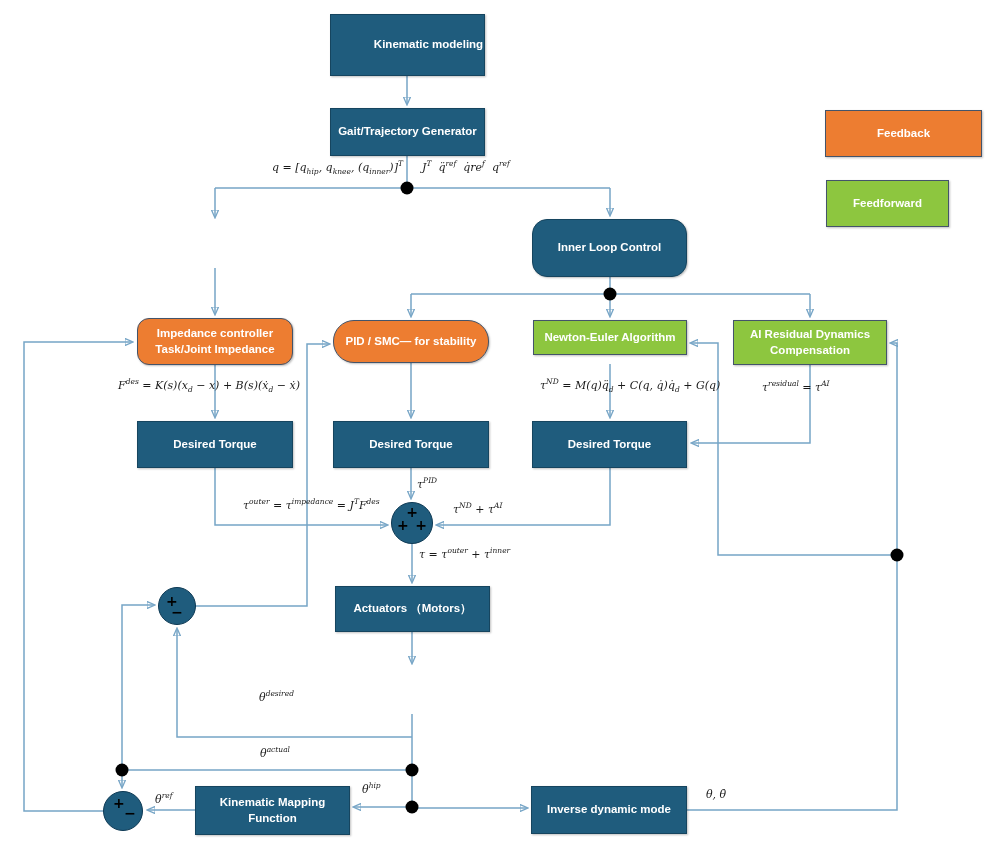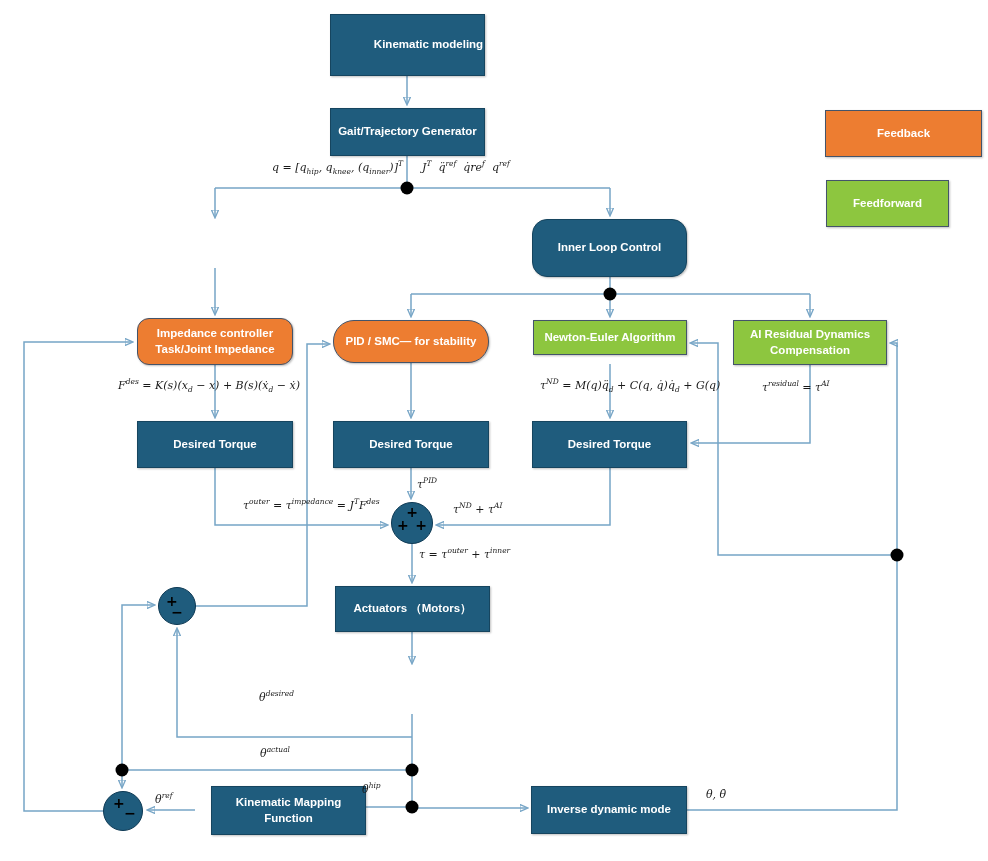--- a/index.html
+++ b/index.html
@@ -84,21 +84,21 @@
   <div class="node orange" style="left:137px;top:318px;width:156px;height:47px;border-radius:12px;">Impedance controller
 Task/Joint Impedance</div>
   <div class="node orange" style="left:333px;top:320px;width:156px;height:43px;border-radius:21px;">PID / SMC— for stability</div>
   <div class="node green" style="left:533px;top:320px;width:154px;height:35px;">Newton-Euler Algorithm</div>
   <div class="node green" style="left:733px;top:320px;width:154px;height:45px;">AI Residual Dynamics
 Compensation</div>
   <div class="node teal" style="left:137px;top:421px;width:156px;height:47px;">Desired Torque</div>
   <div class="node teal" style="left:333px;top:421px;width:156px;height:47px;">Desired Torque</div>
   <div class="node teal" style="left:532px;top:421px;width:155px;height:47px;">Desired Torque</div>
   <div class="node teal" style="left:335px;top:586px;width:155px;height:46px;">Actuators （Motors）</div>
-  <div class="node teal" style="left:195px;top:786px;width:155px;height:49px;margin-left:16px;">Kinematic Mapping
+  <div class="node teal" style="left:195px;top:786px;width:155px;height:49px;">Kinematic Mapping
 Function</div>
   <div class="node teal" style="left:531px;top:786px;width:156px;height:48px;">Inverse dynamic mode</div>
 
   <div class="node orange" style="left:825px;top:110px;width:157px;height:47px;">Feedback</div>
   <div class="node green" style="left:826px;top:180px;width:123px;height:47px;">Feedforward</div>
 
   <div class="sum" style="left:391px;top:502px;width:42px;height:42px;">
     <span style="left:50%;top:2px;transform:translateX(-50%);">+</span>
     <span style="left:5px;top:15px;">+</span>
     <span style="right:5px;top:15px;">+</span>

